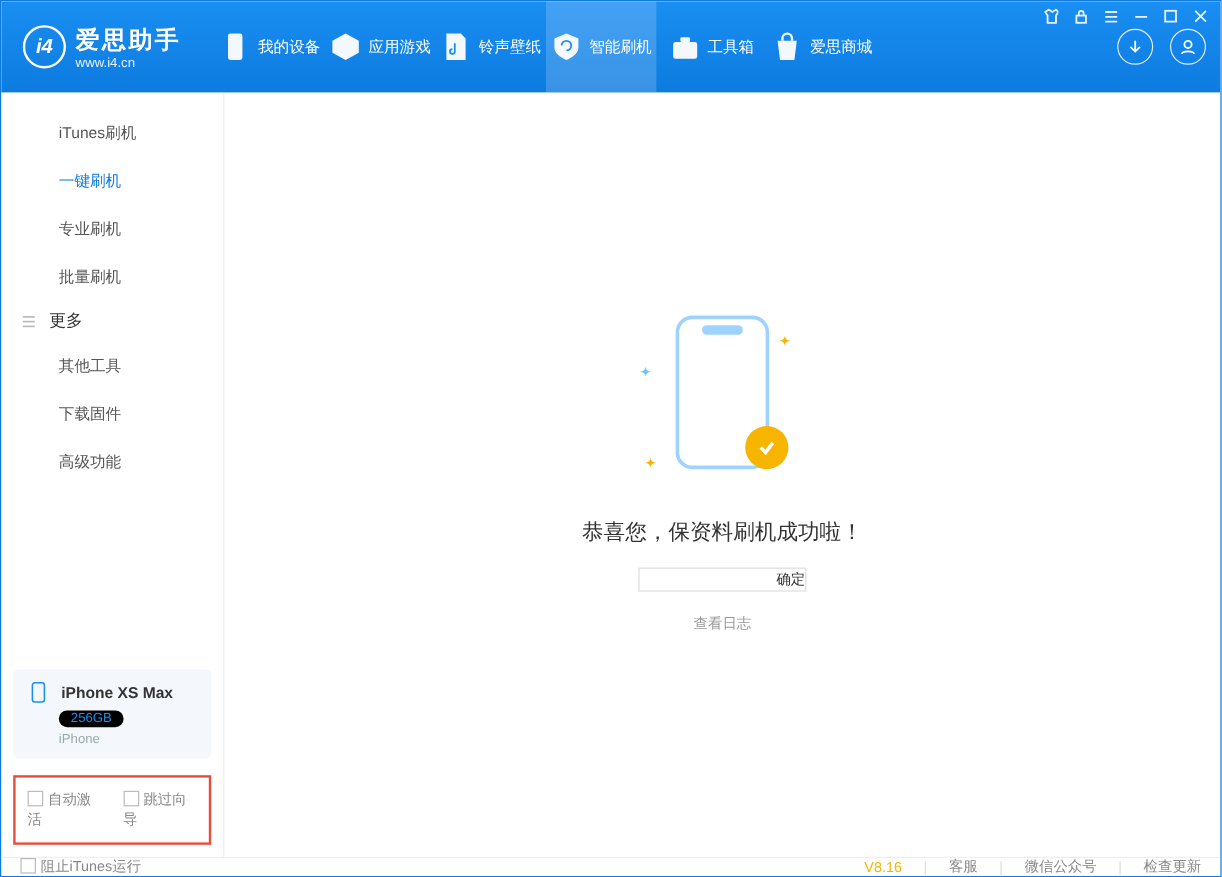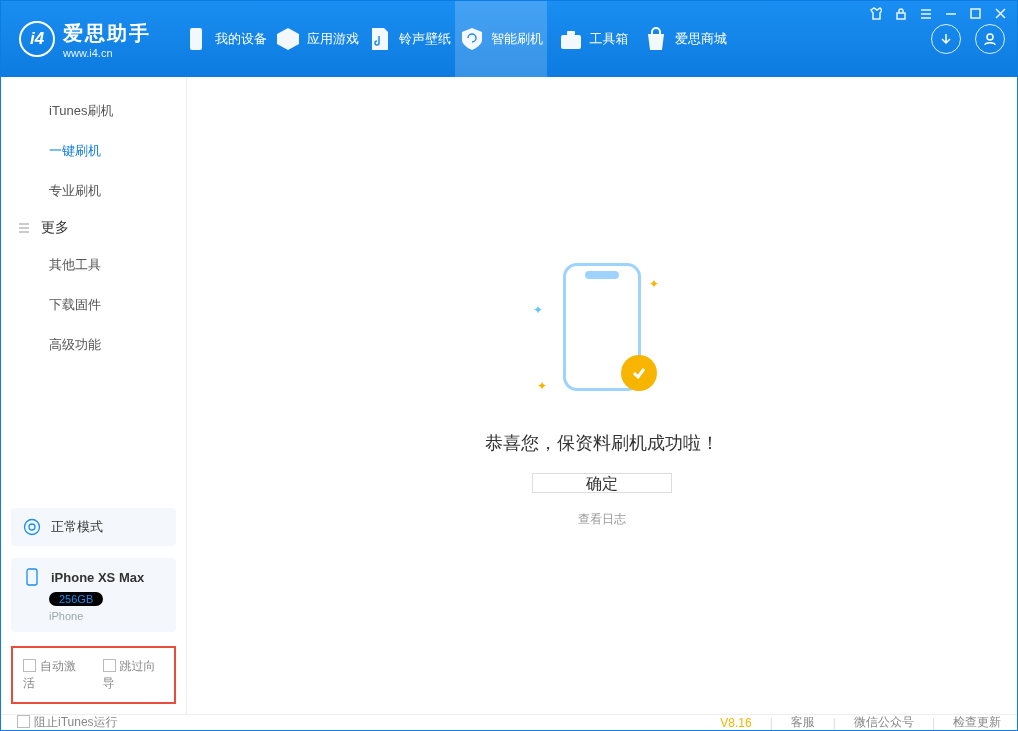--- a/index.html
+++ b/index.html
@@ -119,21 +119,21 @@
   display: flex; align-items: center; justify-content: center;
 }
 .check-badge svg { width: 18px; height: 18px; stroke: #fff; fill: none; stroke-width: 3; }
 .sparkle { position: absolute; color: #f7b500; font-size: 12px; }
 .sparkle.s1 { top: 40px; left: 6px; color: #66c7ff;}
 .sparkle.s2 { top: 14px; right: 18px; }
 .sparkle.s3 { bottom: 20px; left: 10px; }
 .headline { font-size: 18px; color: #333; }
 .ok-btn {
   width: 140px; height: 20px; border: 1px solid #ddd; background: #fff;
-  font-size: 16px; color: #333; cursor: pointer;
+  font-size: 12px; color: #333; cursor: pointer; text-align: right;
 }
 .log-link { font-size: 12px; color: #999; cursor: pointer; }
 
 .footer {
   height: 16px; border-top: 1px solid #eee; display: flex; align-items: center;
   padding: 0 16px; font-size: 12px; color: #888; gap: 12px;
 }
 .footer .right { margin-left: auto; display: flex; align-items: center; gap: 18px; }
 .footer .sep { color: #ddd; }
 .footer .ver { color: #f7b500; }
@@ -230,40 +230,34 @@
         </svg></span>
   </div>
 </div>
 
 <div class="body">
 
   <div class="sidebar">
     <div class="side-item">iTunes刷机</div>
     <div class="side-item active">一键刷机</div>
     <div class="side-item">专业刷机</div>
+    <div class="side-item">批量刷机</div>
 
     <div class="side-group-title">
       <svg>
           <path d="M2 3 H12 M2 7 H12 M2 11 H12" stroke="#bbb" stroke-width="1.4"></path>
         </svg>
       <span>更多</span>
     </div>
     <div class="side-item">其他工具</div>
     <div class="side-item">下载固件</div>
     <div class="side-item">高级功能</div>
 
     <div class="side-spacer"></div>
 
-    <div class="side-panel">
-      <svg>
-          <circle cx="9" cy="9" r="7.5" fill="none" stroke="#1a8ef2" stroke-width="1.3"></circle>
-          <path d="M6 9 A3 3 0 0 1 12 9 M12 9 A3 3 0 0 1 6 9" stroke="#1a8ef2" fill="none" stroke-width="1.3"></path>
-        </svg>
-      <span>正常模式</span>
-    </div>
 
     <div class="device-panel">
       <div class="row">
         <svg width="18" height="18">
             <rect x="4" y="1" width="10" height="16" rx="2" fill="none" stroke="#1a8ef2" stroke-width="1.3"></rect>
           </svg>
         <span class="name">iPhone XS Max</span>
       </div>
       <div class="cap">256GB</div>
       <div class="type">iPhone</div>

